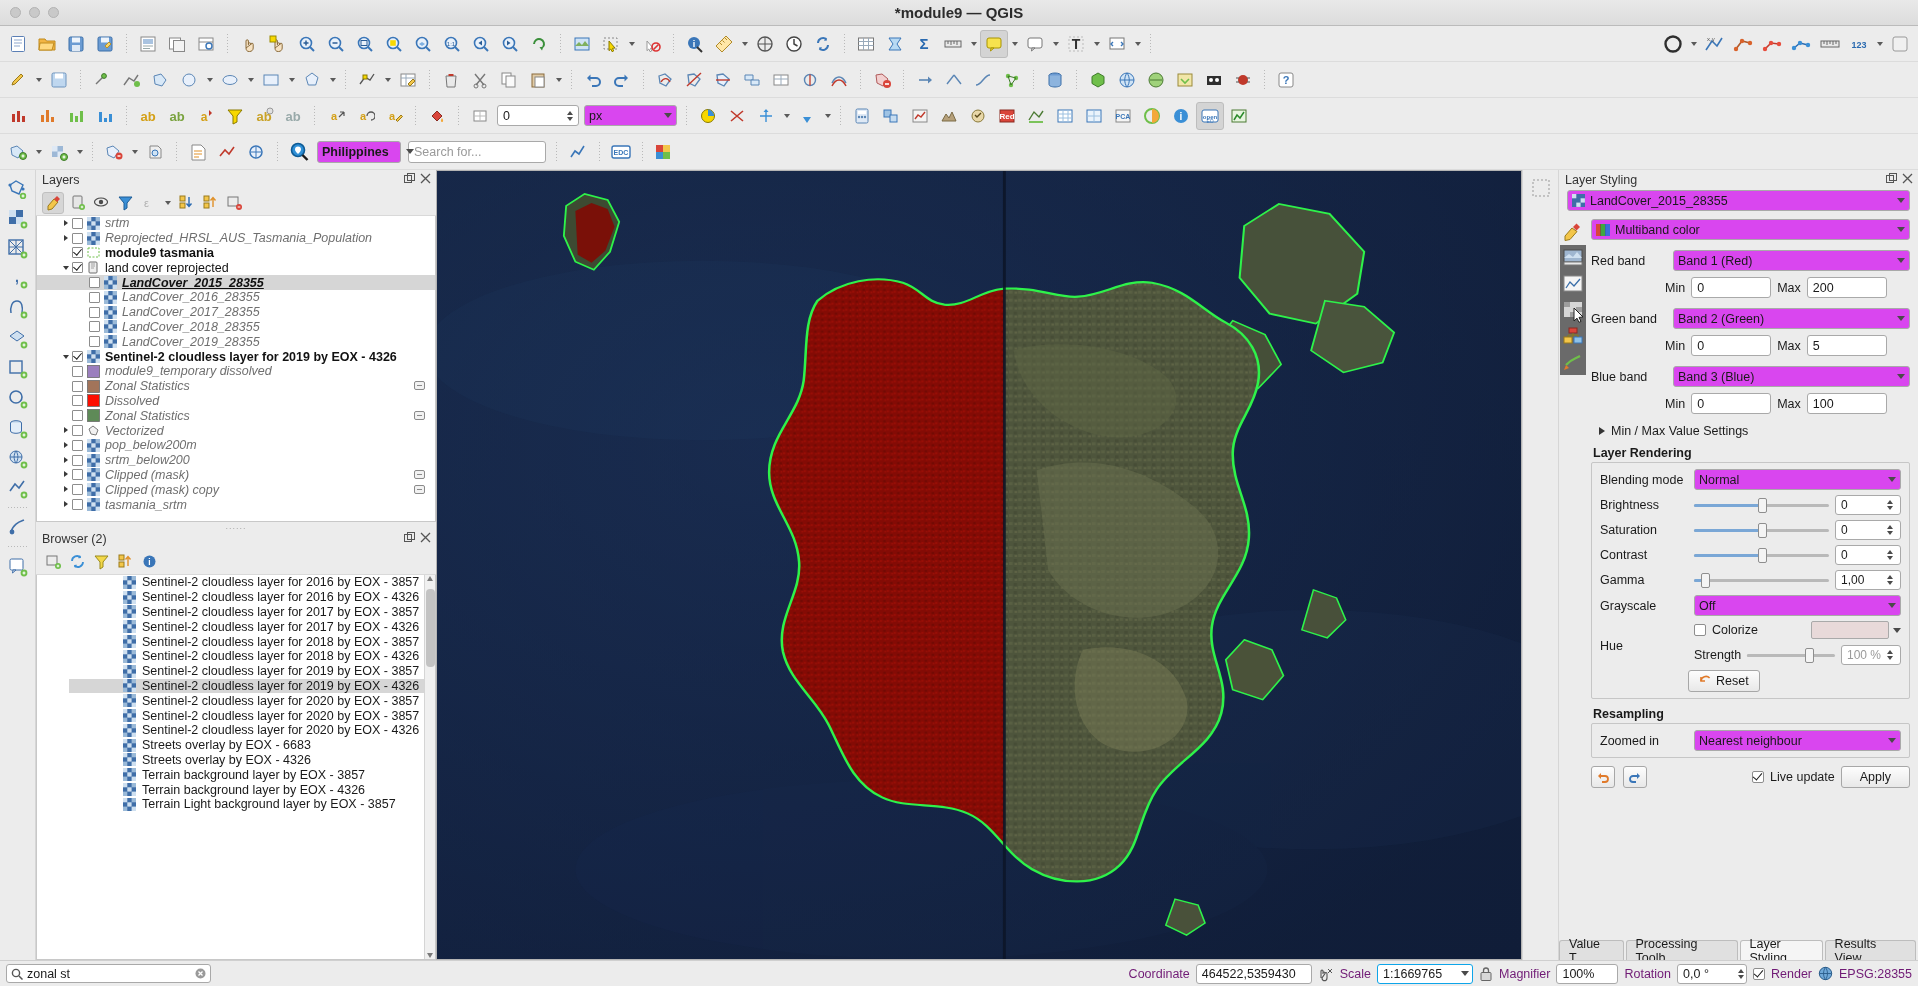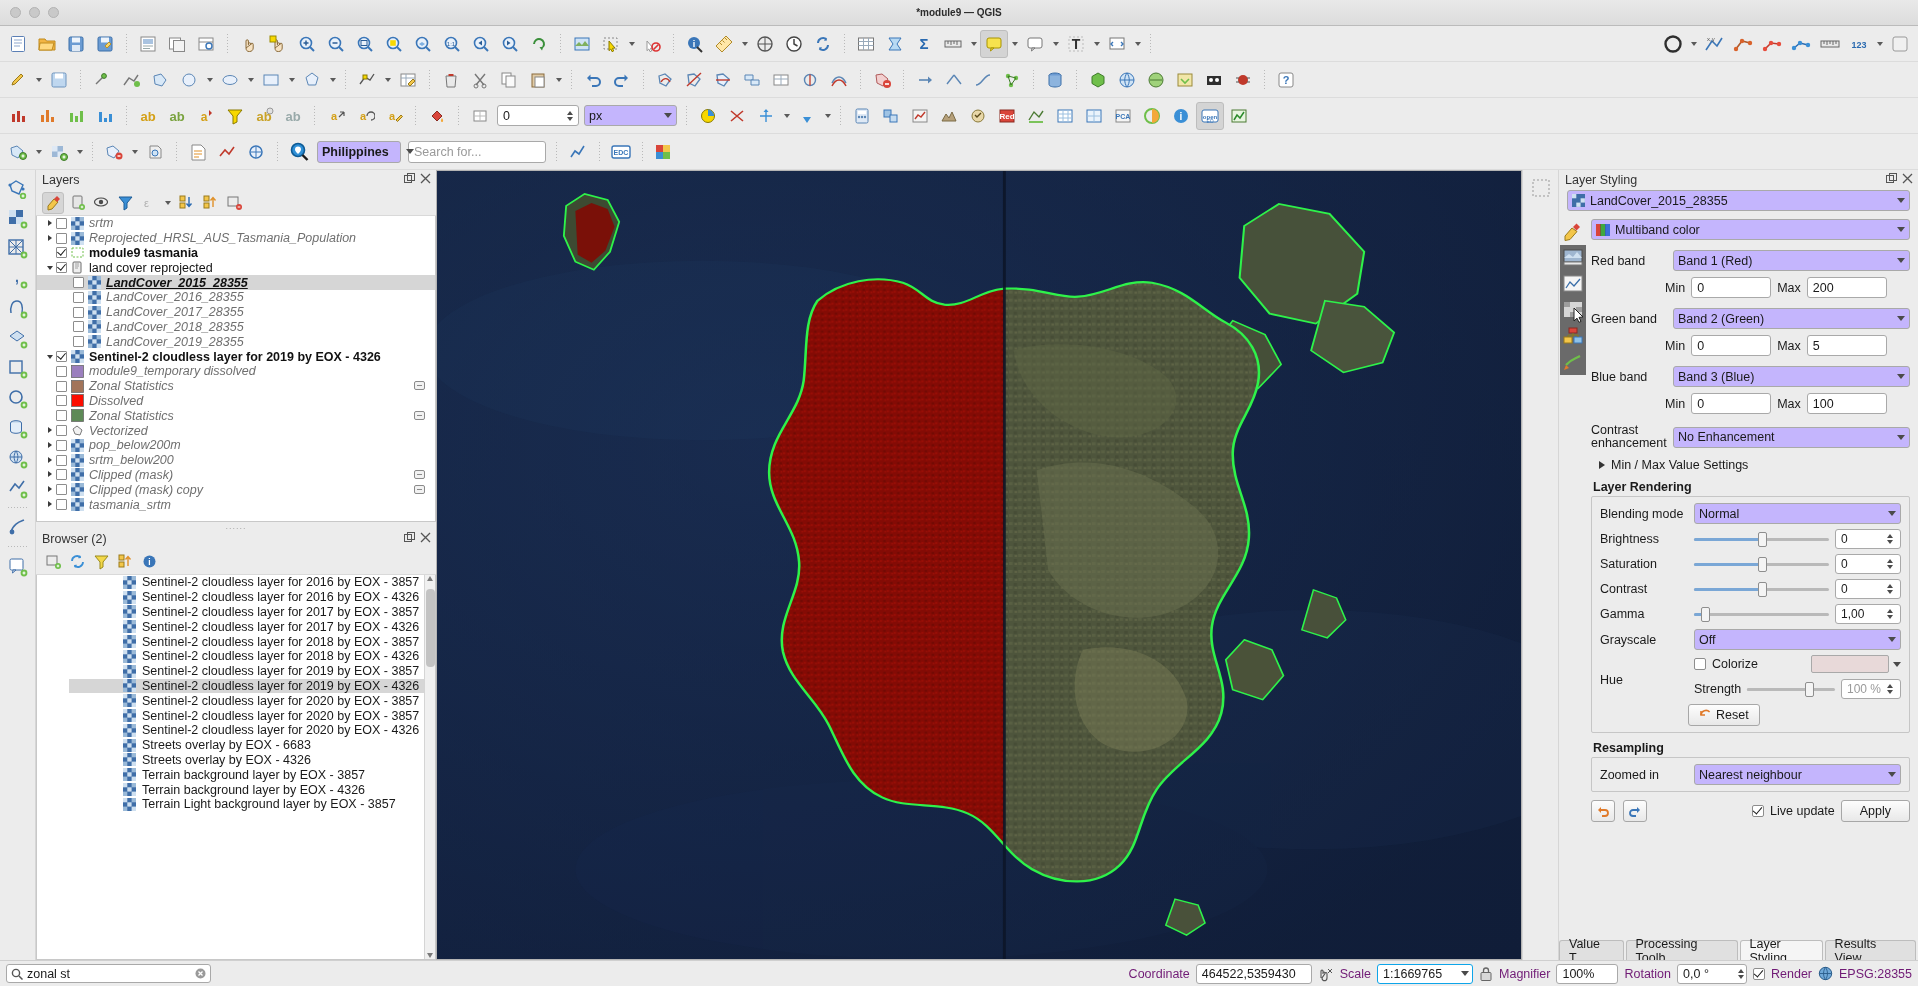--- a/index.html
+++ b/index.html
@@ -18,21 +18,21 @@
   
   .titlebar {
     height: 26px; background: linear-gradient(#e9e9e9,#dcdcdc);
     border-bottom: 1px solid #bbb;
     display: flex; align-items: center; position: relative; flex: none;
   }
   .tl-dots { display: flex; gap: 8px; padding-left: 10px; }
   .tl-dot { width: 11px; height: 11px; border-radius: 50%; background: #c9c9c9; border: 1px solid #b3b3b3; }
   .tl-title {
     position: absolute; left: 0; right: 0; text-align: center;
-    font-size: 10px; font-weight: bold; color: #2b2b2b; pointer-events: none;
+    font-size: 15px; font-weight: bold; color: #2b2b2b; pointer-events: none;
   }
 
   
   .toolbar {
     display: flex; align-items: center; height: 36px;
     background: #ececec; border-bottom: 1px solid #dcdcdc;
     padding: 0 4px; flex: none; gap: 1px; overflow: hidden;
   }
   .tb-sep { width: 7px; height: 22px; margin: 0 3px; position: relative; flex:none; }
   .tb-sep:after {
@@ -74,21 +74,21 @@
   .dk-float, .dk-close { width:11px; height:11px; display:block; }
   .dock-tools {
     height: 26px; display:flex; align-items:center; gap:2px; padding:0 6px;
     background:#ececec; border-bottom:1px solid #d9d9d9;
   }
   .dtbtn { width:22px;height:22px;display:flex;align-items:center;justify-content:center;border-radius:3px; flex:none;}
   .dtbtn.on { background:#d6d6d6; border:1px solid #c0c0c0; }
   .tree {
     flex:1; background:#fff; border:1px solid #c8c8c8; border-top:none; overflow:hidden; position:relative;
   }
-  .row { display:flex; align-items:center; height:14.8px; padding-left:4px; font-size:12.5px; white-space:nowrap; }
+  .row { display:flex; align-items:center; height:14.8px; padding-left:20px; font-size:12.5px; white-space:nowrap; }
   .row.sel { background:#d6d6d6; }
   .exp { width:12px; text-align:center; color:#3a3a3a; font-size:8px; flex:none;}
   .exp.r:after{content:"";display:inline-block;width:0;height:0;border-left:4px solid #3a3a3a;border-top:3.5px solid transparent;border-bottom:3.5px solid transparent;}
   .exp.d:after{content:"";display:inline-block;width:0;height:0;border-top:4px solid #3a3a3a;border-left:3.5px solid transparent;border-right:3.5px solid transparent;}
   .cb { width:11px;height:11px;border:1px solid #8d8d8d;background:#fff;flex:none;margin-right:4px;position:relative;border-radius:1px;}
   .cb.on:after{content:"";position:absolute;left:2px;top:-1px;width:4px;height:7px;border:solid #1b1b1b;border-width:0 1.6px 1.6px 0;transform:rotate(40deg);}
   .lic { width:13px;height:13px;flex:none;margin-right:5px; }
   .lname { color:#6f6f6f; font-style:italic; }
   .lname.bold { color:#111; font-style:normal; font-weight:bold; }
   .lname.plain { color:#111; font-style:normal; }
@@ -110,21 +110,21 @@
     display:flex;flex-direction:column;align-items:center;padding-top:4px;gap:2px;flex:none;}
 
   
   .styledock { width:360px; background:#ececec; display:flex; flex-direction:column; flex:none; border-left:1px solid #d6d6d6;}
   .ls-body { flex:1; display:flex; min-height:0; }
   .ls-sidetabs { width:28px; background:#ececec; padding-top:4px; display:flex; flex-direction:column; align-items:center; flex:none;}
   .ls-sidetabs .stab { width:26px;height:26px;display:flex;align-items:center;justify-content:center; }
   .ls-sidetabs .stabgrp { background:#6a6a6a; width:26px; display:flex; flex-direction:column; align-items:center; }
   .ls-content { flex:1; padding:4px 8px 0 4px; overflow:hidden; }
   .combo {
-    height:21px; background:#c4b5fd; border:1px solid #a9a9a9; border-radius:3px;
+    height:21px; background:#d946ef; border:1px solid #a9a9a9; border-radius:3px;
     display:flex; align-items:center; padding:0 4px; font-size:12.5px; position:relative;
   }
   .combo .arrow { margin-left:auto; width:0;height:0;border-left:4px solid transparent;border-right:4px solid transparent;border-top:5px solid #4a4a4a;}
   .fld {
     height:21px; background:#fff; border:1px solid #a9a9a9; border-radius:3px;
     display:flex; align-items:center; padding:0 5px; font-size:12.5px;
   }
   .lbl { font-size:12.5px; color:#1a1a1a; }
   .grp-title { font-weight:bold; font-size:12.5px; margin:8px 0 2px 2px; }
   .panelbox { border:1px solid #c6c6c6; background:#ececec; border-radius:2px; padding:6px 8px; }
@@ -1928,27 +1928,20 @@
             <span class="lbl">Min</span>
             <div class="fld" style="width:80px">
                 <span>0</span>
               </div>
             <span class="lbl">Max</span>
             <div class="fld" style="width:80px">
                 <span>100</span>
               </div>
           </div>
 
-          <div style="display:flex;align-items:center;gap:8px;margin-bottom:8px">
-            <span class="lbl" style="width:74px;line-height:13px">Contrast enhancement</span>
-            <div class="combo" style="flex:1">
-                <span>No Enhancement</span>
-                <span class="arrow"></span>
-              </div>
-          </div>
 
           <div style="display:flex;align-items:center;gap:6px;margin:0 0 6px 8px">
             <span style="width:0;height:0;border-left:6px solid #333;border-top:4.5px solid transparent;border-bottom:4.5px solid transparent;"></span>
             <span class="lbl">Min / Max Value Settings</span>
           </div>
 
           <div class="grp-title">Layer Rendering</div>
 
           <div class="panelbox">
             <div class="rowline">

